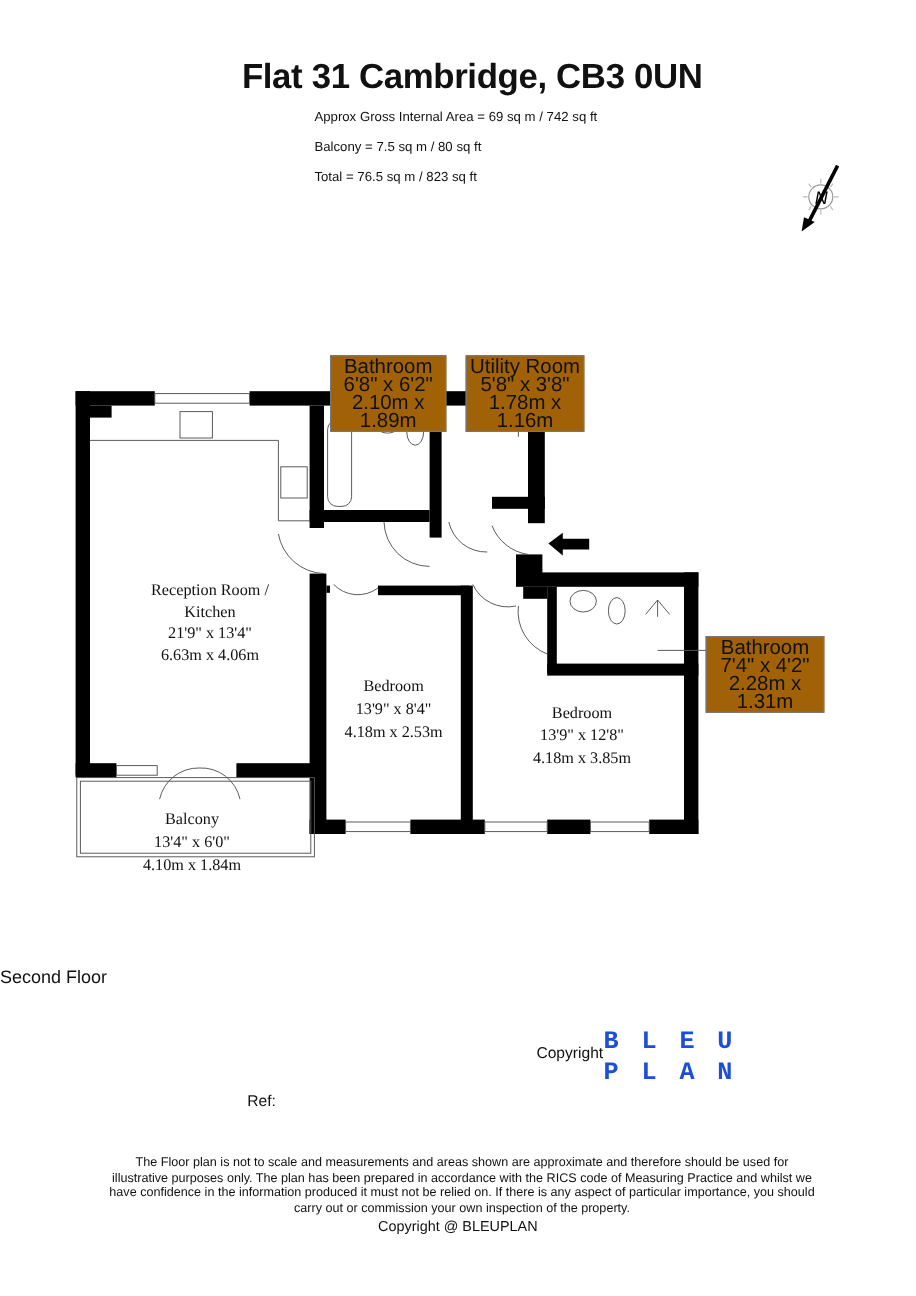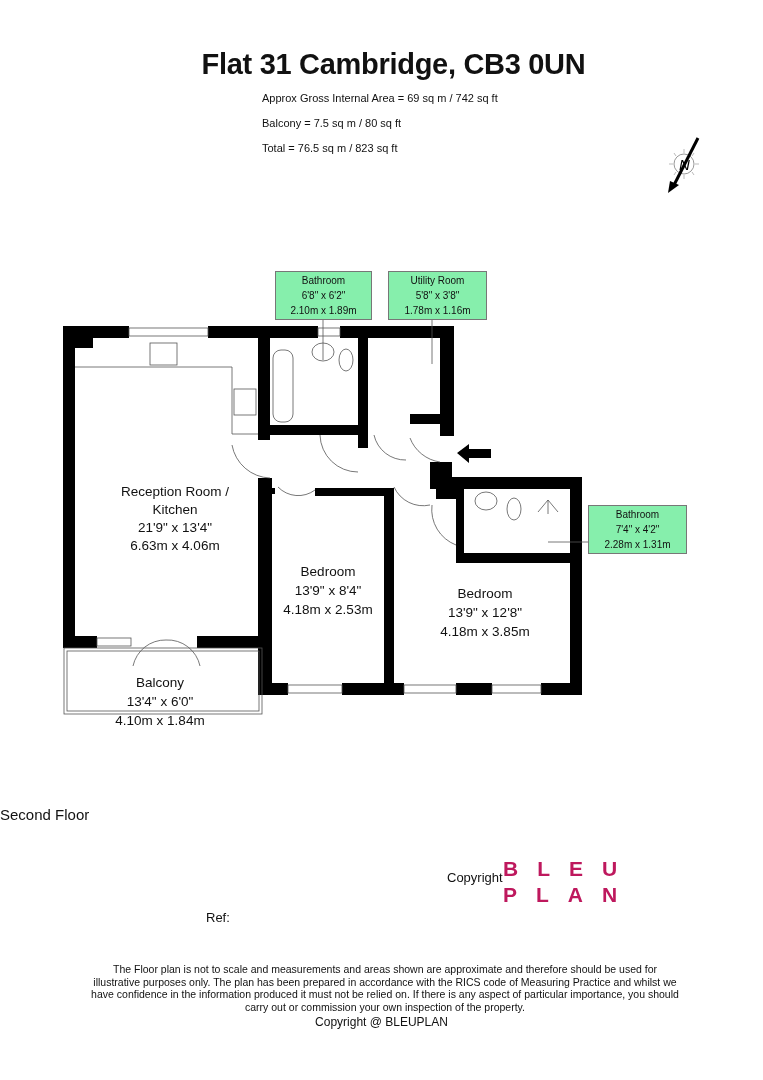--- a/index.html
+++ b/index.html
@@ -3,28 +3,28 @@
 <meta charset="utf-8">
 <style>
   html, body { margin: 0; padding: 0; background: #ffffff; }
   body { width: 763px; height: 1080px; position: relative; overflow: hidden;
          font-family: "Liberation Sans", sans-serif; color: #111; }
   .abs { position: absolute; }
   .title { left: 0; width: 763px; top: 48px; text-align: center;
            font-size: 29px; font-weight: bold; letter-spacing: -0.3px; padding-left: 12px; }
   .area-line { left: 231px; font-size: 11px; margin-left: 31px; }
   .plan { left: 0; top: 0; width: 763px; height: 1080px; }
-  .label-box { border: 1px solid #777; background: #86efac; text-align: center;
-               font-size: 10px; line-height: 15px; padding: 1px 0; }
-  .room-label { text-align: center; font-size: 13.5px; line-height: 19px; }
+  .label-box { border: 1px solid #777; background: #a16207; text-align: center;
+               font-size: 17px; line-height: 15px; padding: 1px 0; margin-top: 25px; }
+  .room-label { text-align: center; font-size: 13.5px; line-height: 19px; font-family: Liberation Serif, serif; }
   .floor { left: 0; width: 718px; top: 806px; font-size: 15px; }
   .ref { left: 206px; top: 910px; font-size: 13px; }
   .copyright { left: 447px; top: 870px; font-size: 13px; }
-  .logo { left: 503px; top: 856px; color: #be185d; font-weight: bold;
-          font-size: 21px; letter-spacing: 19px; line-height: 26px; }
+  .logo { left: 503px; top: 856px; color: #1d4ed8; font-weight: bold;
+          font-size: 21px; letter-spacing: 19px; line-height: 26px; font-family: Liberation Mono, monospace; }
   .disclaimer { left: 90px; width: 590px; top: 963px; text-align: center;
                 font-size: 10.5px; line-height: 12.6px; }
   .copyline { left: 0; width: 763px; top: 1015px; text-align: center; font-size: 12px; }
 </style>
 </head>
 <body>
 
 <div class="abs title">Flat 31 Cambridge, CB3 0UN</div>
 <div class="abs area-line" style="top:92px">Approx Gross Internal Area = 69 sq m / 742 sq ft</div>
 <div class="abs area-line" style="top:117px">Balcony = 7.5 sq m / 80 sq ft</div>

